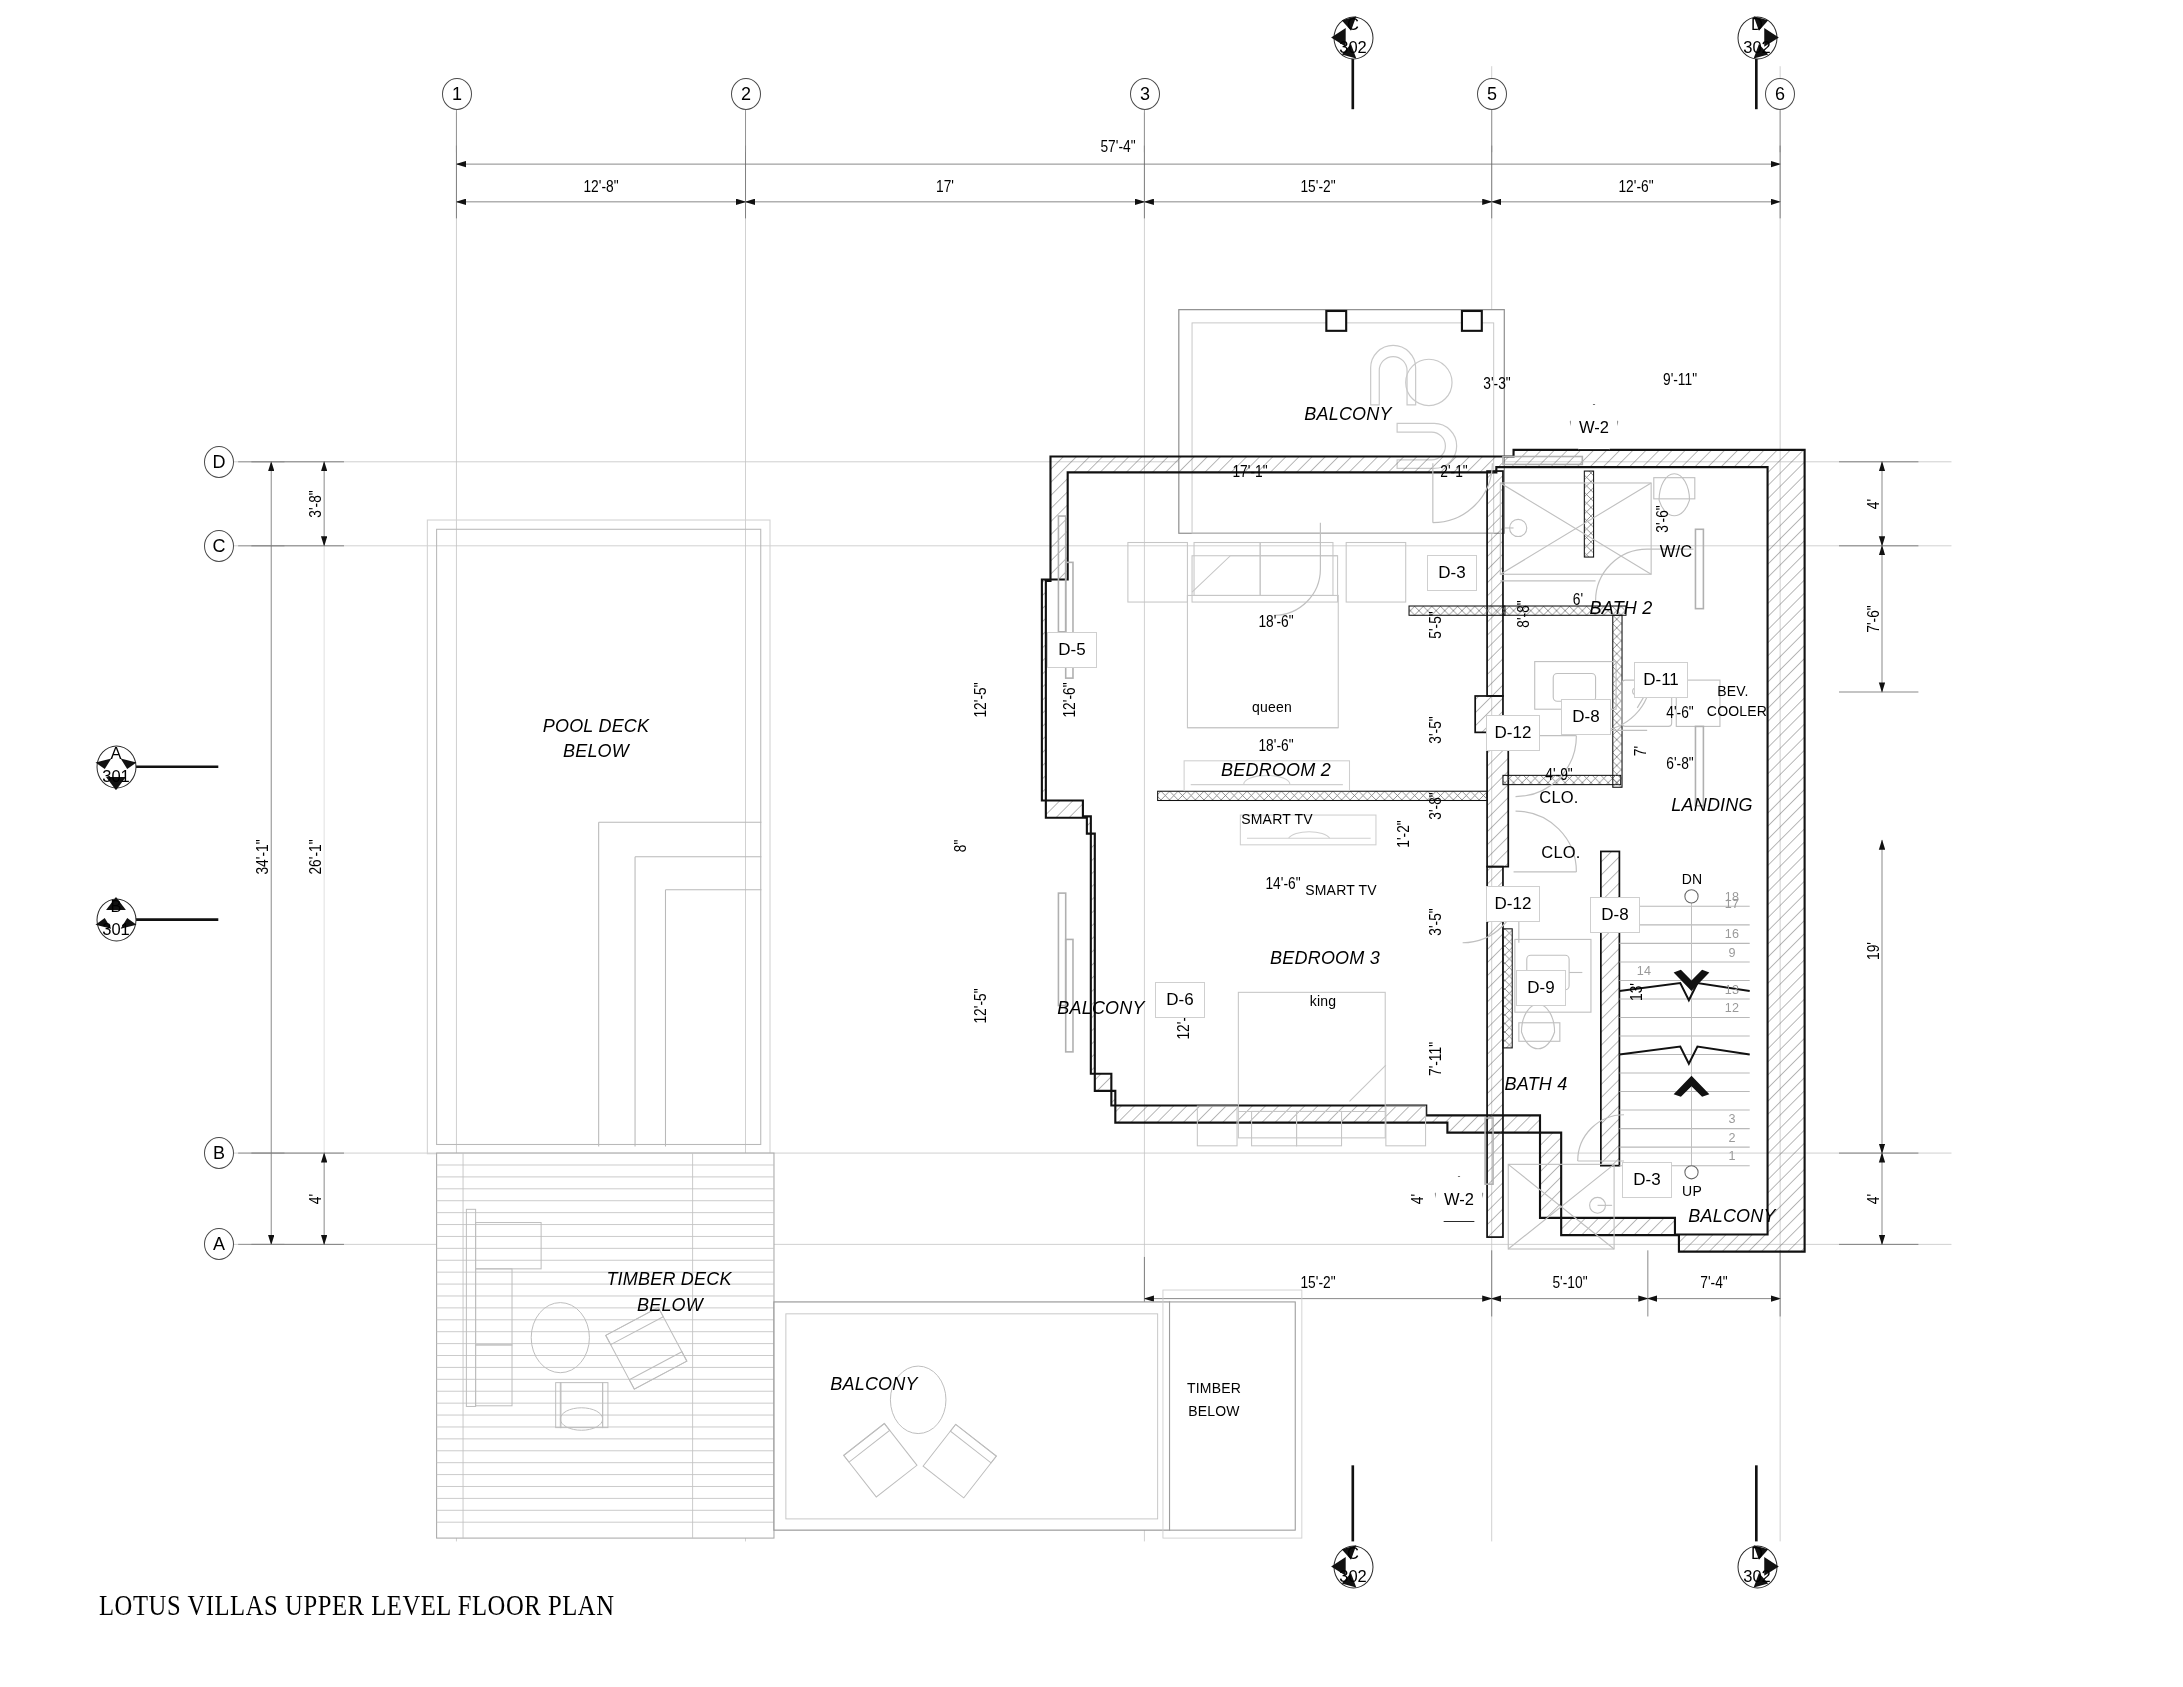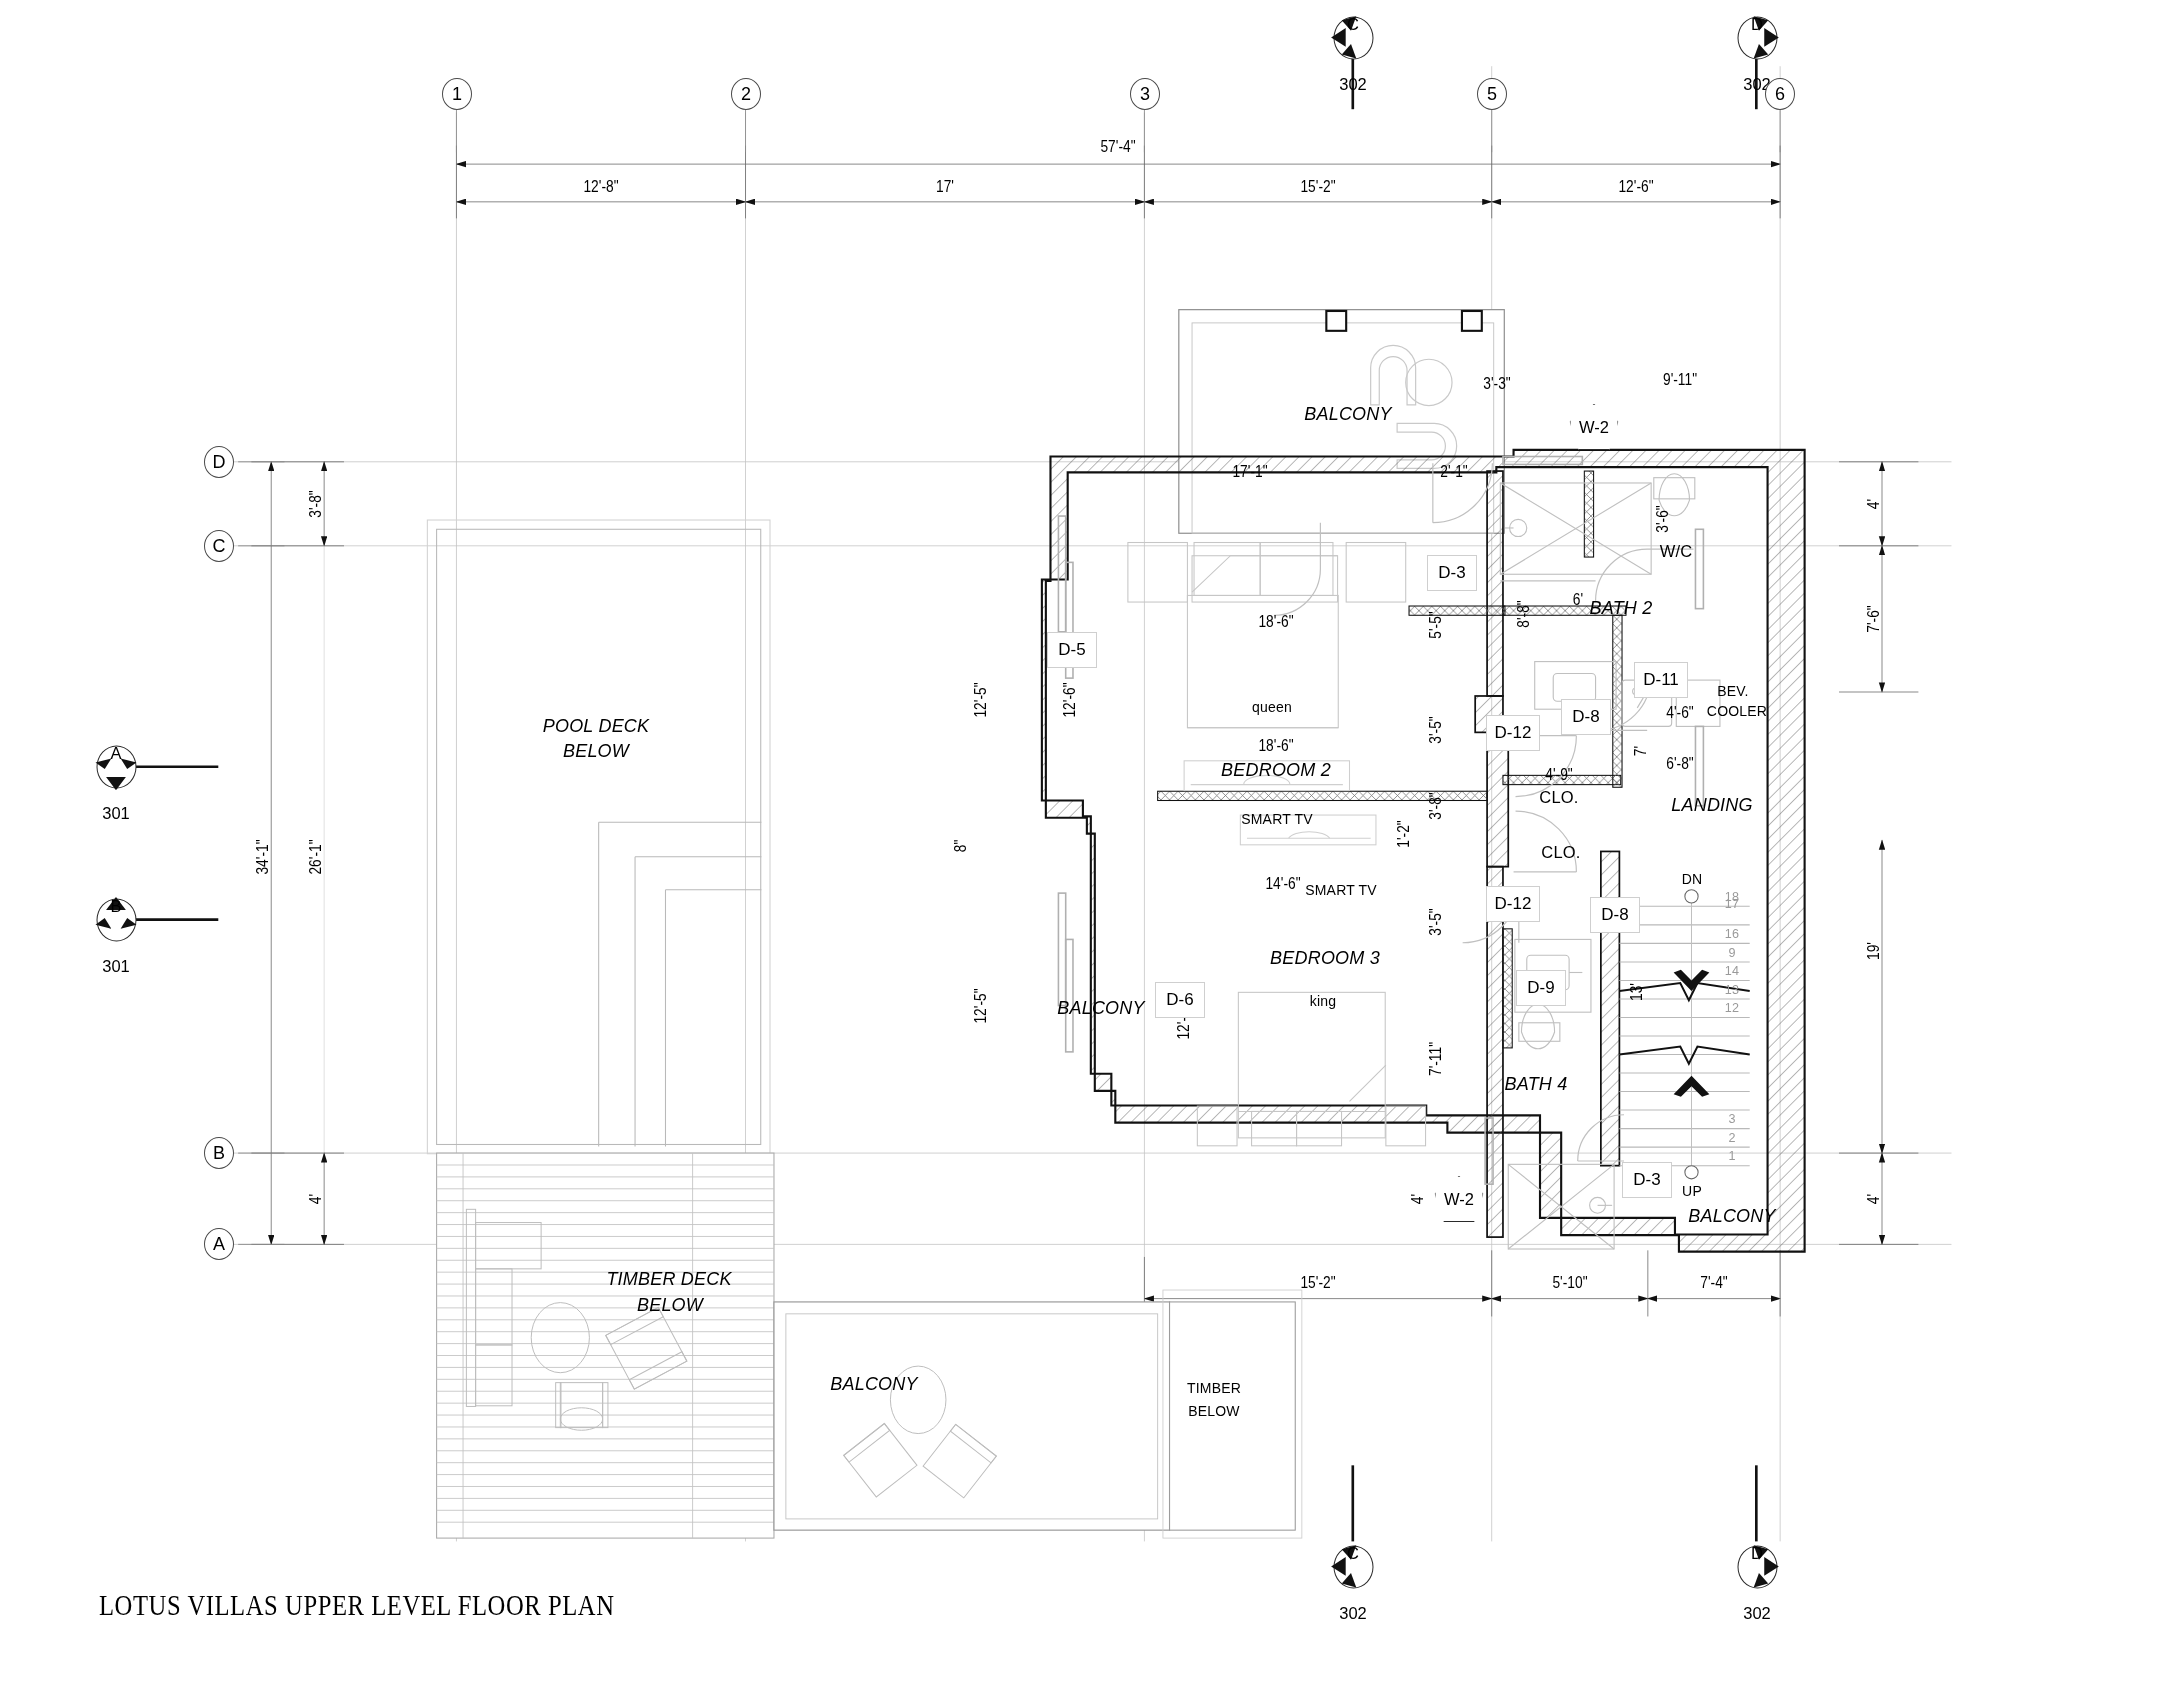--- a/index.html
+++ b/index.html
@@ -20,21 +20,21 @@
   .dbox{position:absolute;border:0.7px solid #cfcfcf;background:#fff;
         display:flex;align-items:center;justify-content:center;font-size:17px;
         transform:translate(-50%,-50%);}
   .bub{position:absolute;width:28px;height:30px;border:0.9px solid #4a4a4a;border-radius:50%;
        background:#fff;display:flex;align-items:center;justify-content:center;font-size:18px;
        transform:translate(-50%,-50%);}
   .secm{position:absolute;transform:translate(-50%,-50%);width:49px;height:49px;}
   .secm .cir{position:absolute;left:5.3px;top:2.6px;width:38px;height:41px;border:0.9px solid #2a2a2a;
        border-radius:50%;background:#fff;}
   .secm .t{position:absolute;left:0;top:1.3px;width:49px;text-align:center;font-size:16.5px;}
-  .secm .b{position:absolute;left:0;top:24px;width:49px;text-align:center;font-size:16.5px;margin-top:37px;}
+  .secm .b{position:absolute;left:0;top:24px;width:49px;text-align:center;font-size:16.5px;}
   .pent{position:absolute;transform:translate(-50%,-50%);width:49px;height:46px;
         display:flex;align-items:center;justify-content:center;font-size:16.5px;}
   .pent .p{position:absolute;inset:0;background:#fff;border:0.9px solid #2a2a2a;
         clip-path:polygon(50% 0,100% 38%,81% 100%,19% 100%,0 38%);}
   .pent span{position:relative;}
 </style>
 </head>
 <body>
 
 <div id="sheet">
@@ -585,21 +585,21 @@
 <div class="lbl c big" style="left:670px;top:1305px">BELOW</div>
 <div class="lbl c sm" style="left:1214px;top:1388px">TIMBER</div>
 <div class="lbl c sm" style="left:1214px;top:1411px">BELOW</div>
 
 <div class="lbl c sm" style="left:1692px;top:879px">DN</div>
 <div class="lbl c sm" style="left:1692px;top:1191px">UP</div>
 <div class="lbl c xs grey" style="left:1732px;top:897px">18</div>
 <div class="lbl c xs grey" style="left:1732px;top:904px">17</div>
 <div class="lbl c xs grey" style="left:1732px;top:934px">16</div>
 <div class="lbl c xs grey" style="left:1732px;top:953px">9</div>
-<div class="lbl c xs grey" style="left:1732px;top:971px">14</div>
+<div class="lbl c xs grey" style="left:1644px;top:971px">14</div>
 <div class="lbl c xs grey" style="left:1732px;top:990px">13</div>
 <div class="lbl c xs grey" style="left:1732px;top:1008px">12</div>
 <div class="lbl c xs grey" style="left:1732px;top:1119px">3</div>
 <div class="lbl c xs grey" style="left:1732px;top:1138px">2</div>
 <div class="lbl c xs grey" style="left:1732px;top:1156px">1</div>
 
 <div class="ttl" style="left:99px;top:1588px">LOTUS VILLAS UPPER LEVEL FLOOR PLAN</div>
 
 </div>
 

